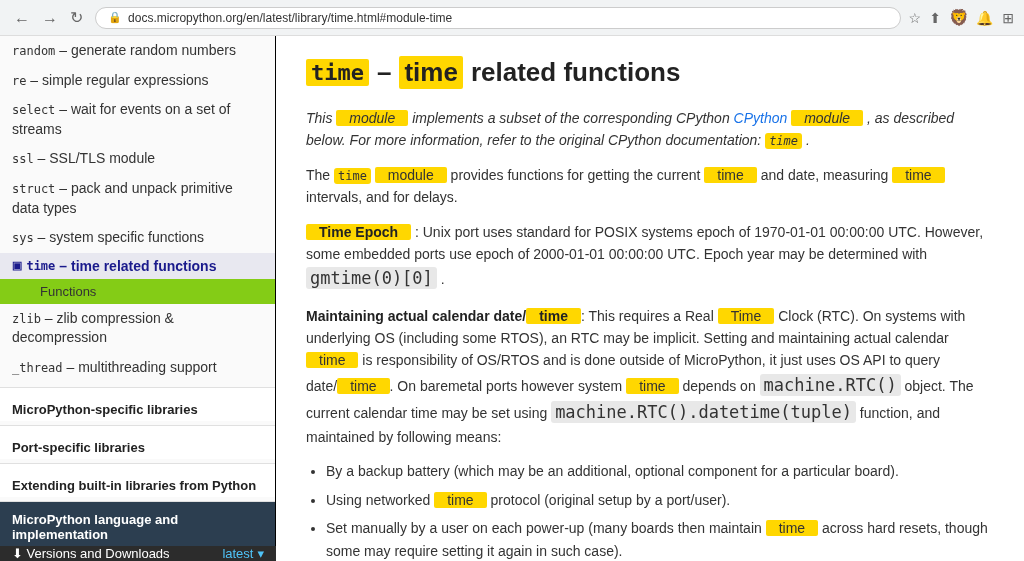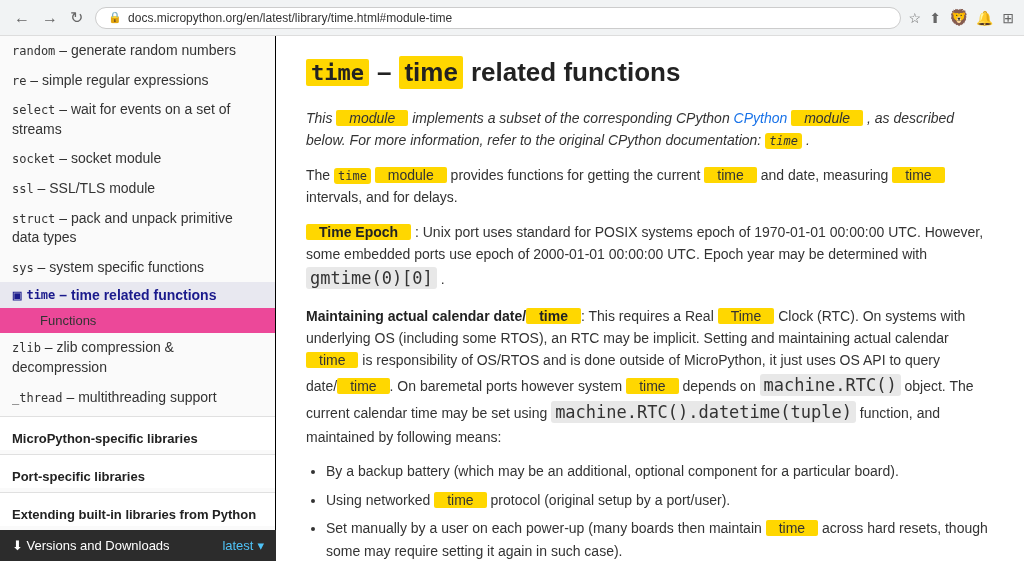--- a/index.html
+++ b/index.html
@@ -49,40 +49,40 @@
       font-weight: 600;
       color: #1a1a8c;
       padding: 5px 12px;
       display: flex;
       align-items: center;
       gap: 4px;
     }
     .sidebar-item-active .icon { font-size: 11px; }
     .sidebar-sub {
       padding: 5px 20px 5px 40px;
-      background: #ec4899;
+      background: #84cc16;
       color: #333;
       cursor: pointer;
       font-size: 13px;
     }
     .sidebar-section-header {
       padding: 14px 12px 4px;
       font-size: 13px;
       font-weight: 600;
       color: #222;
       background: #fff;
       border-top: 1px solid #e0e0e0;
       margin-top: 4px;
     }
 
     
     .bottom-bar {
       background: #2c2c2c;
       color: #fff;
-      padding: 8px 12px;
+      padding: 0 12px;
       font-size: 13px;
       display: flex;
       align-items: center;
       justify-content: space-between;
       cursor: pointer;
       width: 276px;
       position: absolute;
       bottom: 0;
       left: 0;
     }
@@ -220,24 +220,20 @@
         <span class="key">random</span>
         <span class="desc"> – generate random numbers</span>
       </div>
       <div class="sidebar-item">
         <span class="key">re</span>
         <span class="desc"> – simple regular expressions</span>
       </div>
       <div class="sidebar-item">
         <span class="key">select</span>
         <span class="desc"> – wait for events on a set of streams</span>
-      </div>
-      <div class="sidebar-item">
-        <span class="key">socket</span>
-        <span class="desc"> – socket module</span>
       </div>
       <div class="sidebar-item">
         <span class="key">ssl</span>
         <span class="desc"> – SSL/TLS module</span>
       </div>
       <div class="sidebar-item">
         <span class="key">struct</span>
         <span class="desc"> – pack and unpack primitive data types</span>
       </div>
       <div class="sidebar-item">

